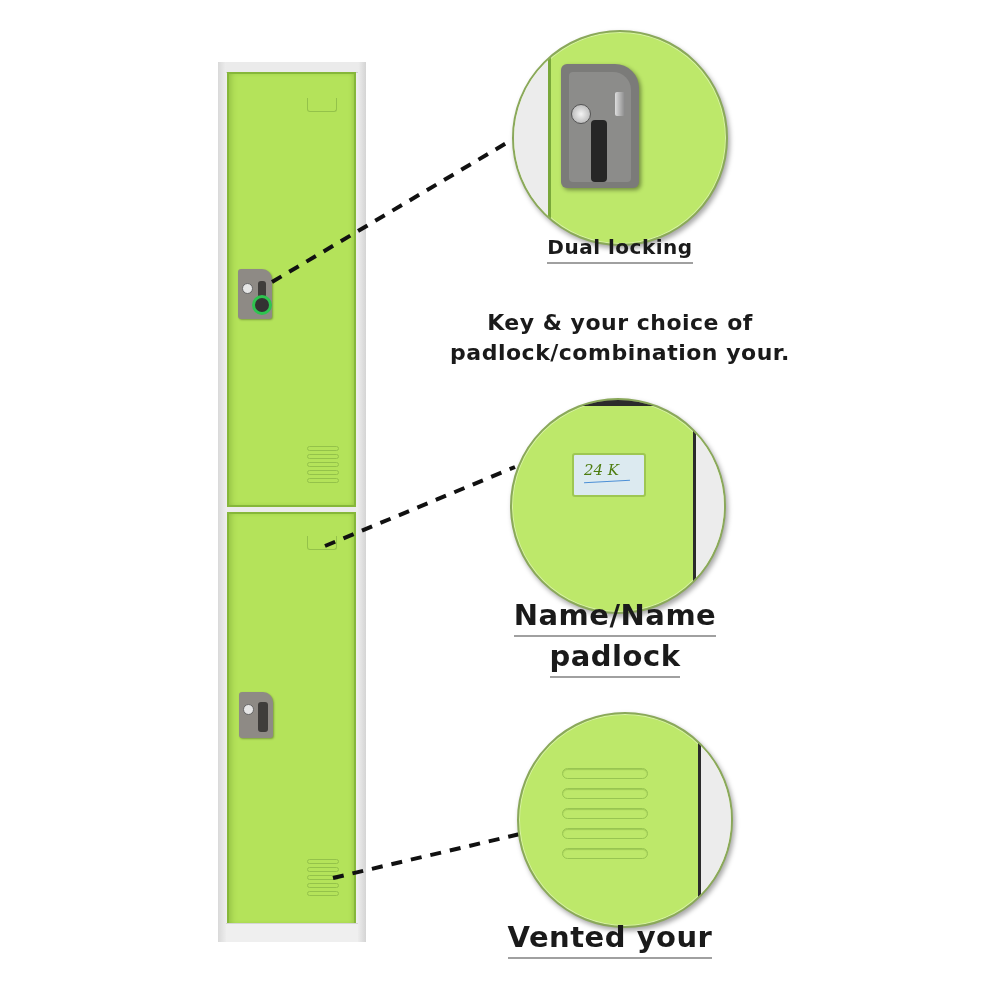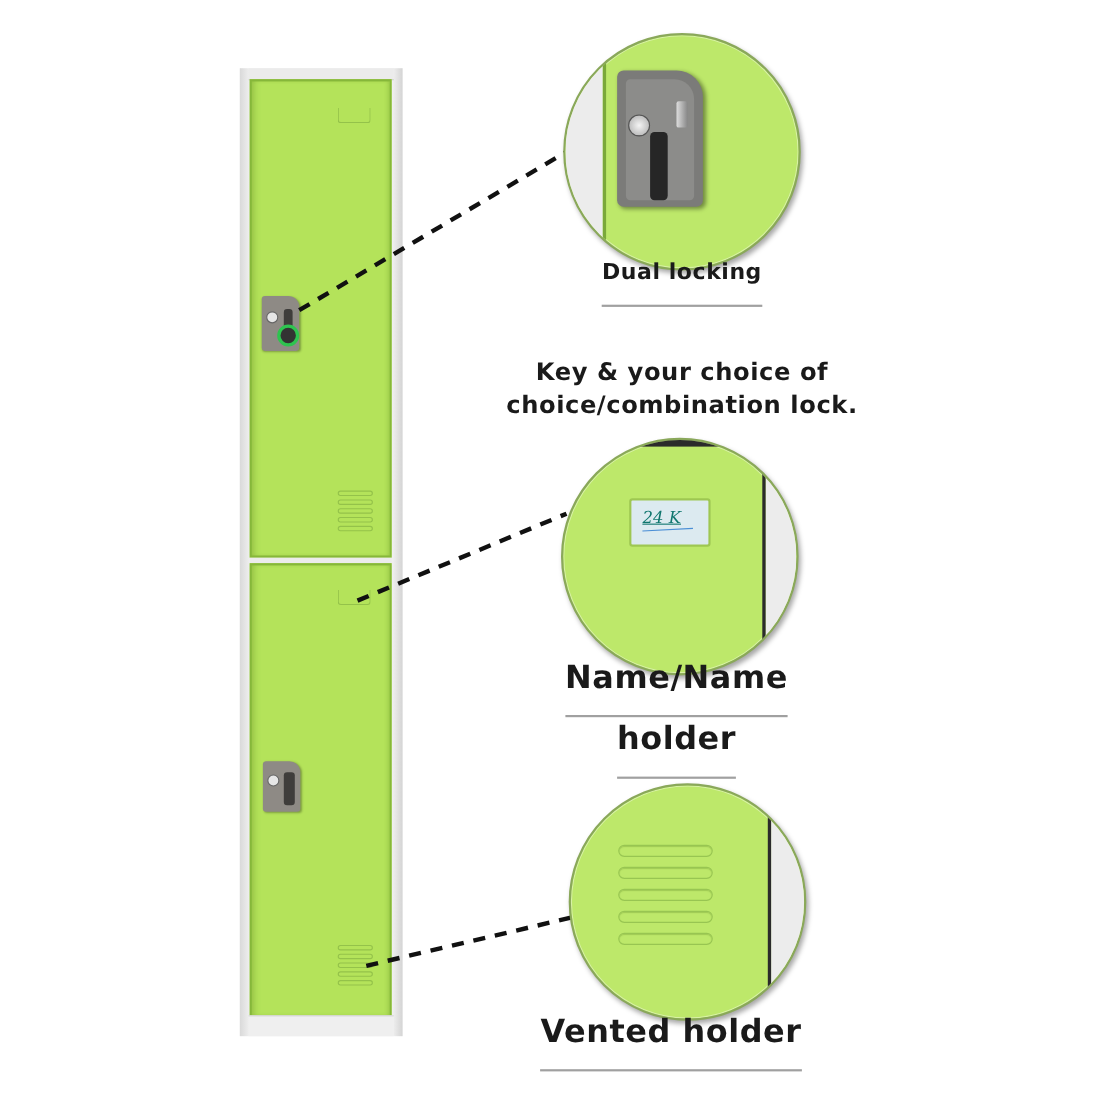--- a/index.html
+++ b/index.html
@@ -35,30 +35,30 @@
   .callout .frame-strip { position: absolute; top: 0; bottom: 0; background: #ececec; }
   .callout .frame-edge { position: absolute; top: 0; bottom: 0; width: 3px; background: #2b2b2b; }
 
   .big-lock { position: absolute; left: 47px; top: 32px; width: 78px; height: 124px; background: #7b7b79; border-radius: 6px 24px 6px 6px; box-shadow: 2px 2px 4px rgba(0,0,0,0.4); }
   .big-lock .recess { position: absolute; left: 8px; top: 8px; width: 62px; height: 110px; background: #8c8c8a; border-radius: 4px 18px 4px 4px; }
   .big-lock .key-cyl { position: absolute; left: 10px; top: 40px; width: 18px; height: 18px; border-radius: 50%; background: radial-gradient(#f4f4f4, #a9a9a9); border: 1px solid #555; }
   .big-lock .lever { position: absolute; left: 30px; top: 56px; width: 16px; height: 62px; background: #262626; border-radius: 4px; }
   .big-lock .latch { position: absolute; left: 54px; top: 28px; width: 10px; height: 24px; background: linear-gradient(90deg,#ddd,#888); border-radius: 2px; }
 
   .label-card { position: absolute; left: 60px; top: 53px; width: 70px; height: 40px; background: #dceaf0; border: 2px solid #9ec752; border-radius: 3px; }
-  .label-card .scribble { position: absolute; left: 10px; top: 6px; font-family: "DejaVu Serif", serif; font-style: italic; font-size: 15px; color: #0f766e; text-decoration: underline; }
+  .label-card .scribble { position: absolute; left: 10px; top: 6px; font-family: "DejaVu Serif", serif; font-style: italic; font-size: 15px; color: #4d7c0f; }
   .label-card .scribble-line { position: absolute; left: 10px; top: 26px; width: 46px; height: 0; border-top: 1.5px solid #4b8fd6; transform: rotate(-3deg); }
 
   .big-vents { position: absolute; left: 43px; top: 54px; width: 86px; }
   .big-vents div { height: 9px; margin-bottom: 9px; border: 1.5px solid #98c552; border-radius: 6px; box-shadow: inset 0 1px 1px rgba(70,110,20,0.25); }
 
   .caption { position: absolute; text-align: center; font-weight: bold; color: #1a1a1a; letter-spacing: 0.5px; }
-  .caption span.ul { display: inline-block; border-bottom: 2px solid #a0a0a0; padding-bottom: 16px; }
+  .caption span.ul { display: inline-block; border-bottom: 2px solid #a0a0a0; padding-bottom: 1px; }
   .cap1 { left: 500px; top: 233px; width: 240px; font-size: 20px; line-height: 28px; }
-  .cap2 { left: 410px; top: 308px; width: 420px; font-size: 22px; line-height: 30px; margin-top: 16px; }
+  .cap2 { left: 410px; top: 308px; width: 420px; font-size: 22px; line-height: 30px; }
   .cap3 { left: 480px; top: 596px; width: 270px; font-size: 29px; line-height: 38px; }
   .cap4 { left: 460px; top: 918px; width: 300px; font-size: 29px; line-height: 38px; }
 </style>
 </head>
 <body>
 
 <div class="cabinet">
   <div class="top-rail"></div>
 
   <div class="door upper">
@@ -111,43 +111,43 @@
     <div class="key-cyl"></div>
     <div class="lever"></div>
     <div class="latch"></div>
   </div>
 </div>
 <div class="caption cap1">
   <span class="ul">Dual locking</span><br>
 </div>
 <div class="caption cap2">
   <span>Key &amp; your choice of</span><br>
-  <span>choice/combination lock.</span>
+  <span>padlock/combination your.</span>
 </div>
 
 <div class="callout" style="left:510px; top:398px;">
   <div class="frame-strip" style="right:0; width:28px;"></div>
   <div class="frame-edge" style="right:28px;"></div>
   <div class="frame-strip" style="left:0; right:0; top:0; height:6px; bottom:auto; background:#2b2b2b;"></div>
   <div class="label-card">
     <div class="scribble">24 K</div>
     <div class="scribble-line"></div>
   </div>
 </div>
 <div class="caption cap3">
   <span class="ul">Name/Name</span><br>
-  <span class="ul">holder</span>
+  <span class="ul">padlock</span>
 </div>
 
 <div class="callout" style="left:517px; top:712px;">
   <div class="frame-strip" style="right:0; width:30px;"></div>
   <div class="frame-edge" style="right:30px;"></div>
   <div class="big-vents">
     <div></div>
       <div></div>
       <div></div>
       <div></div>
       <div></div>
   </div>
 </div>
 <div class="caption cap4">
-  <span class="ul">Vented holder</span>
+  <span class="ul">Vented your</span>
 </div>
 
 </body></html>

